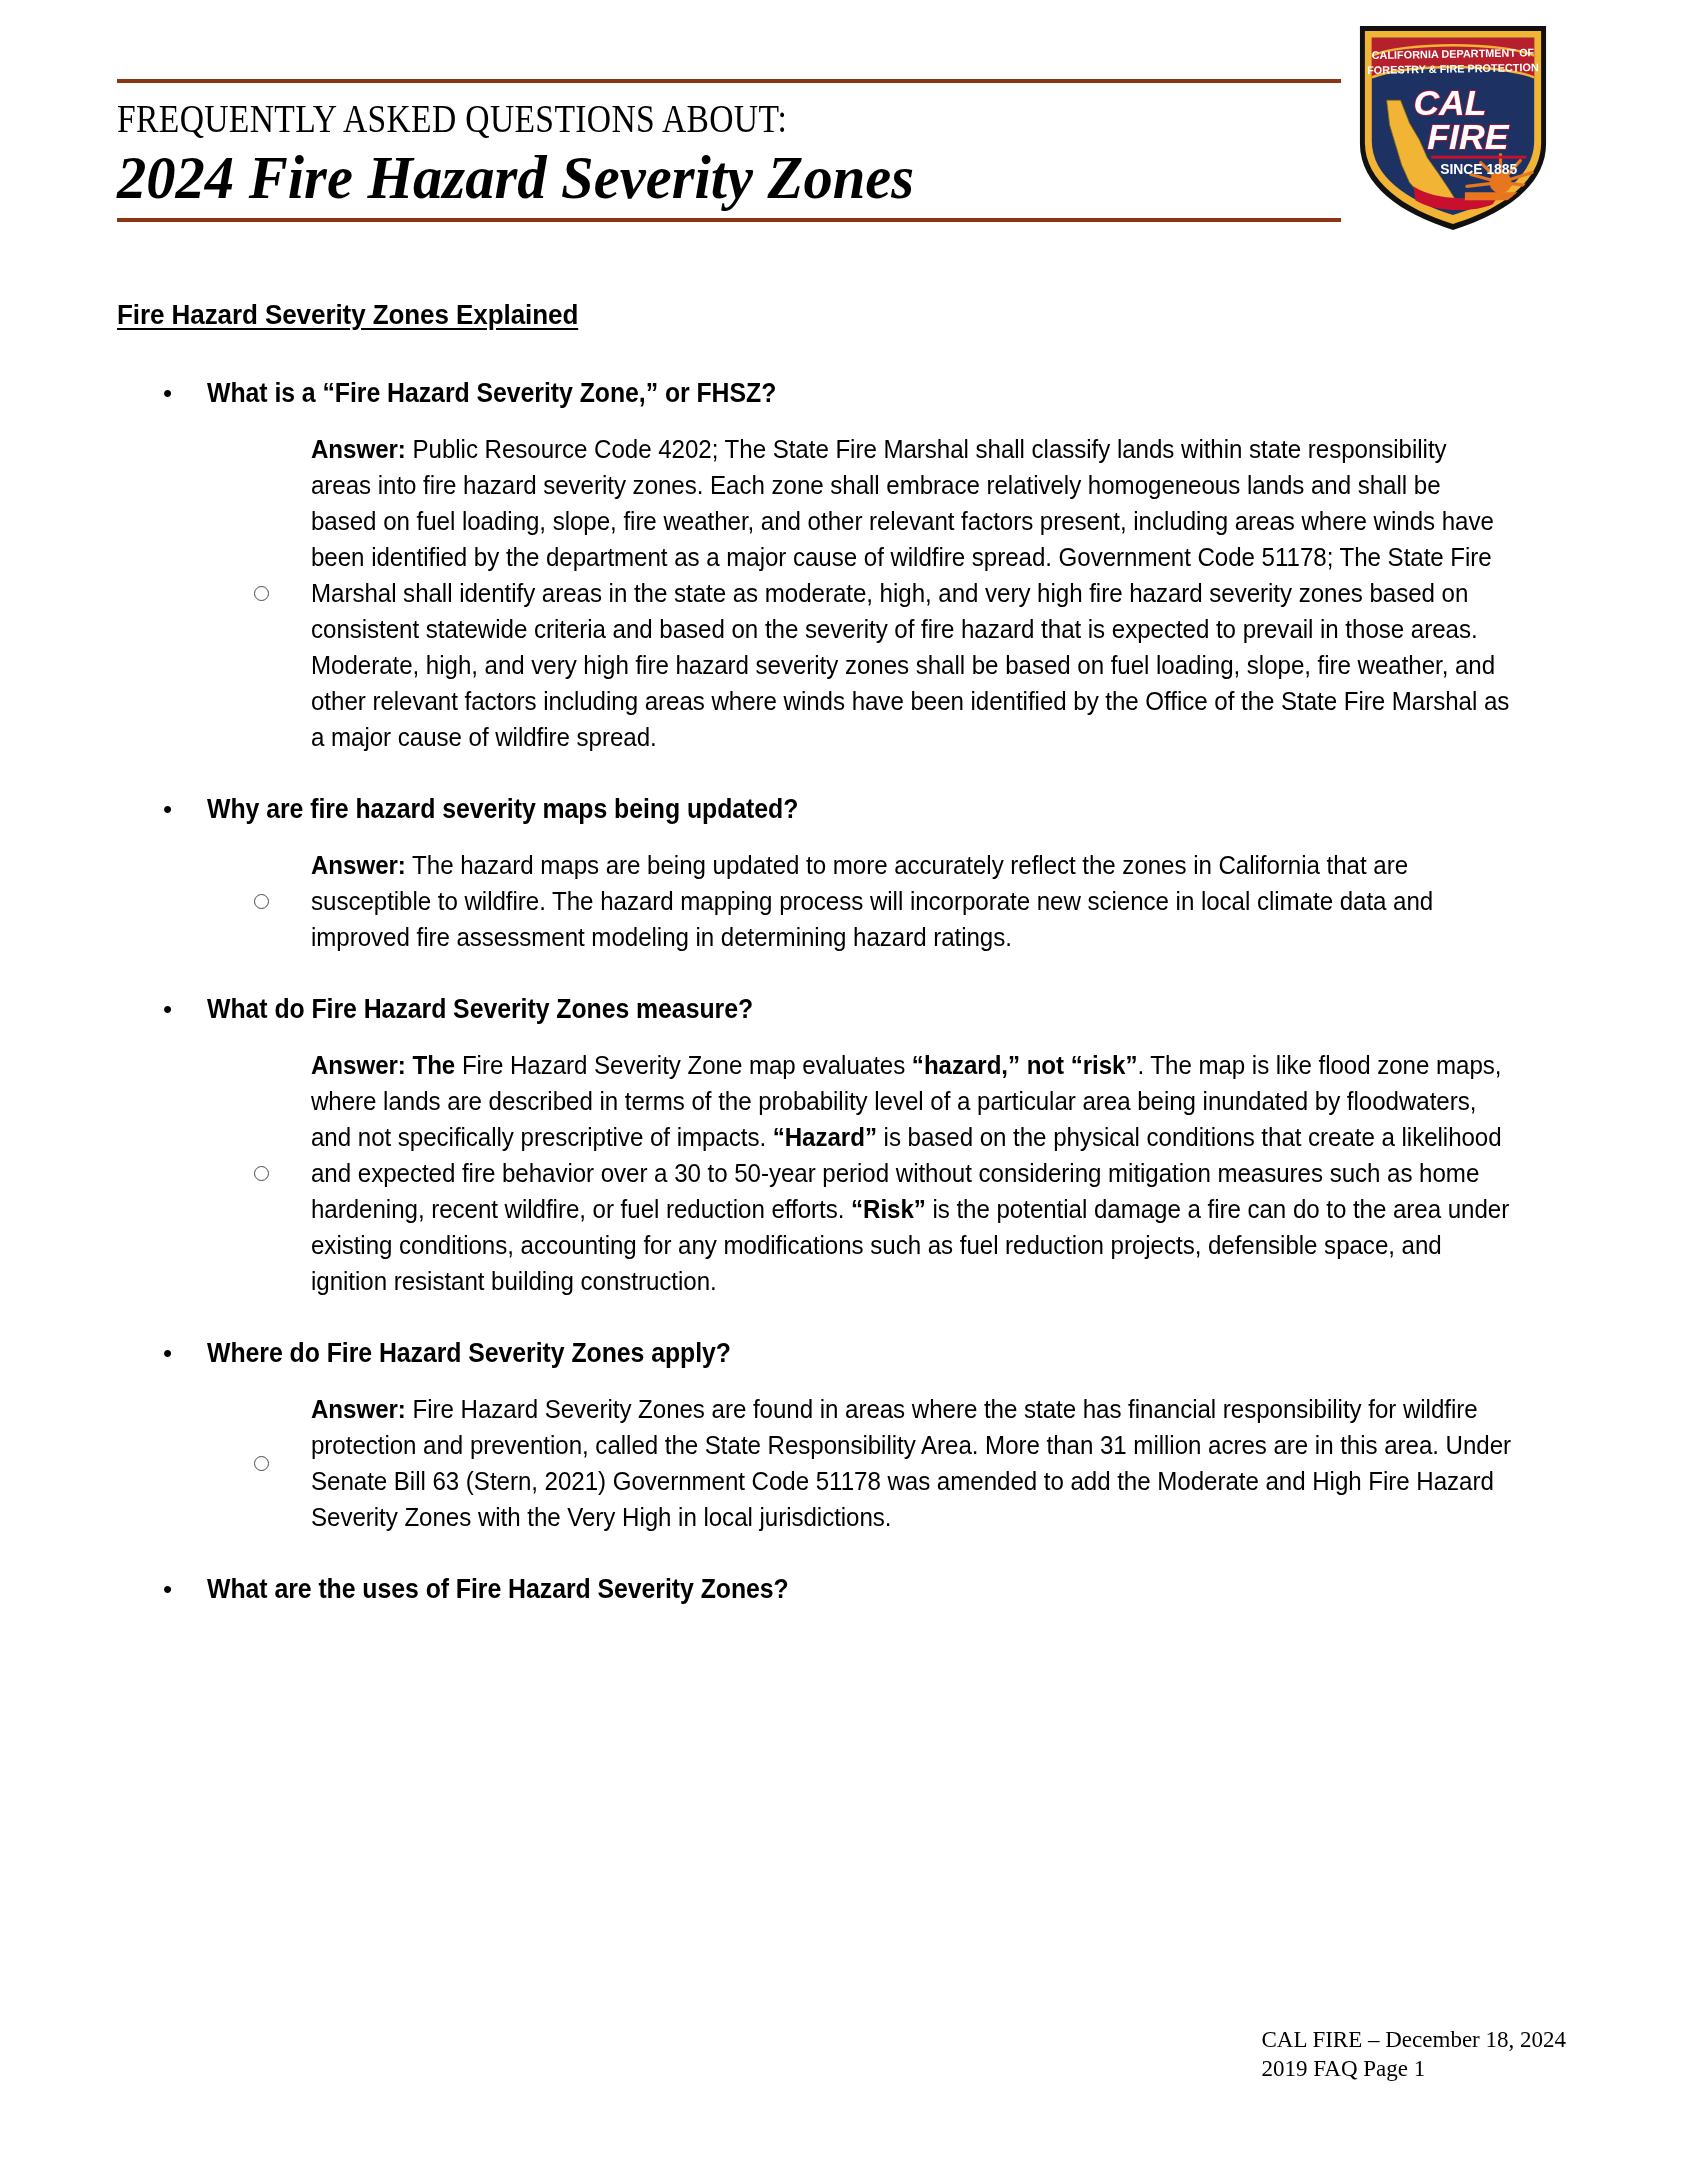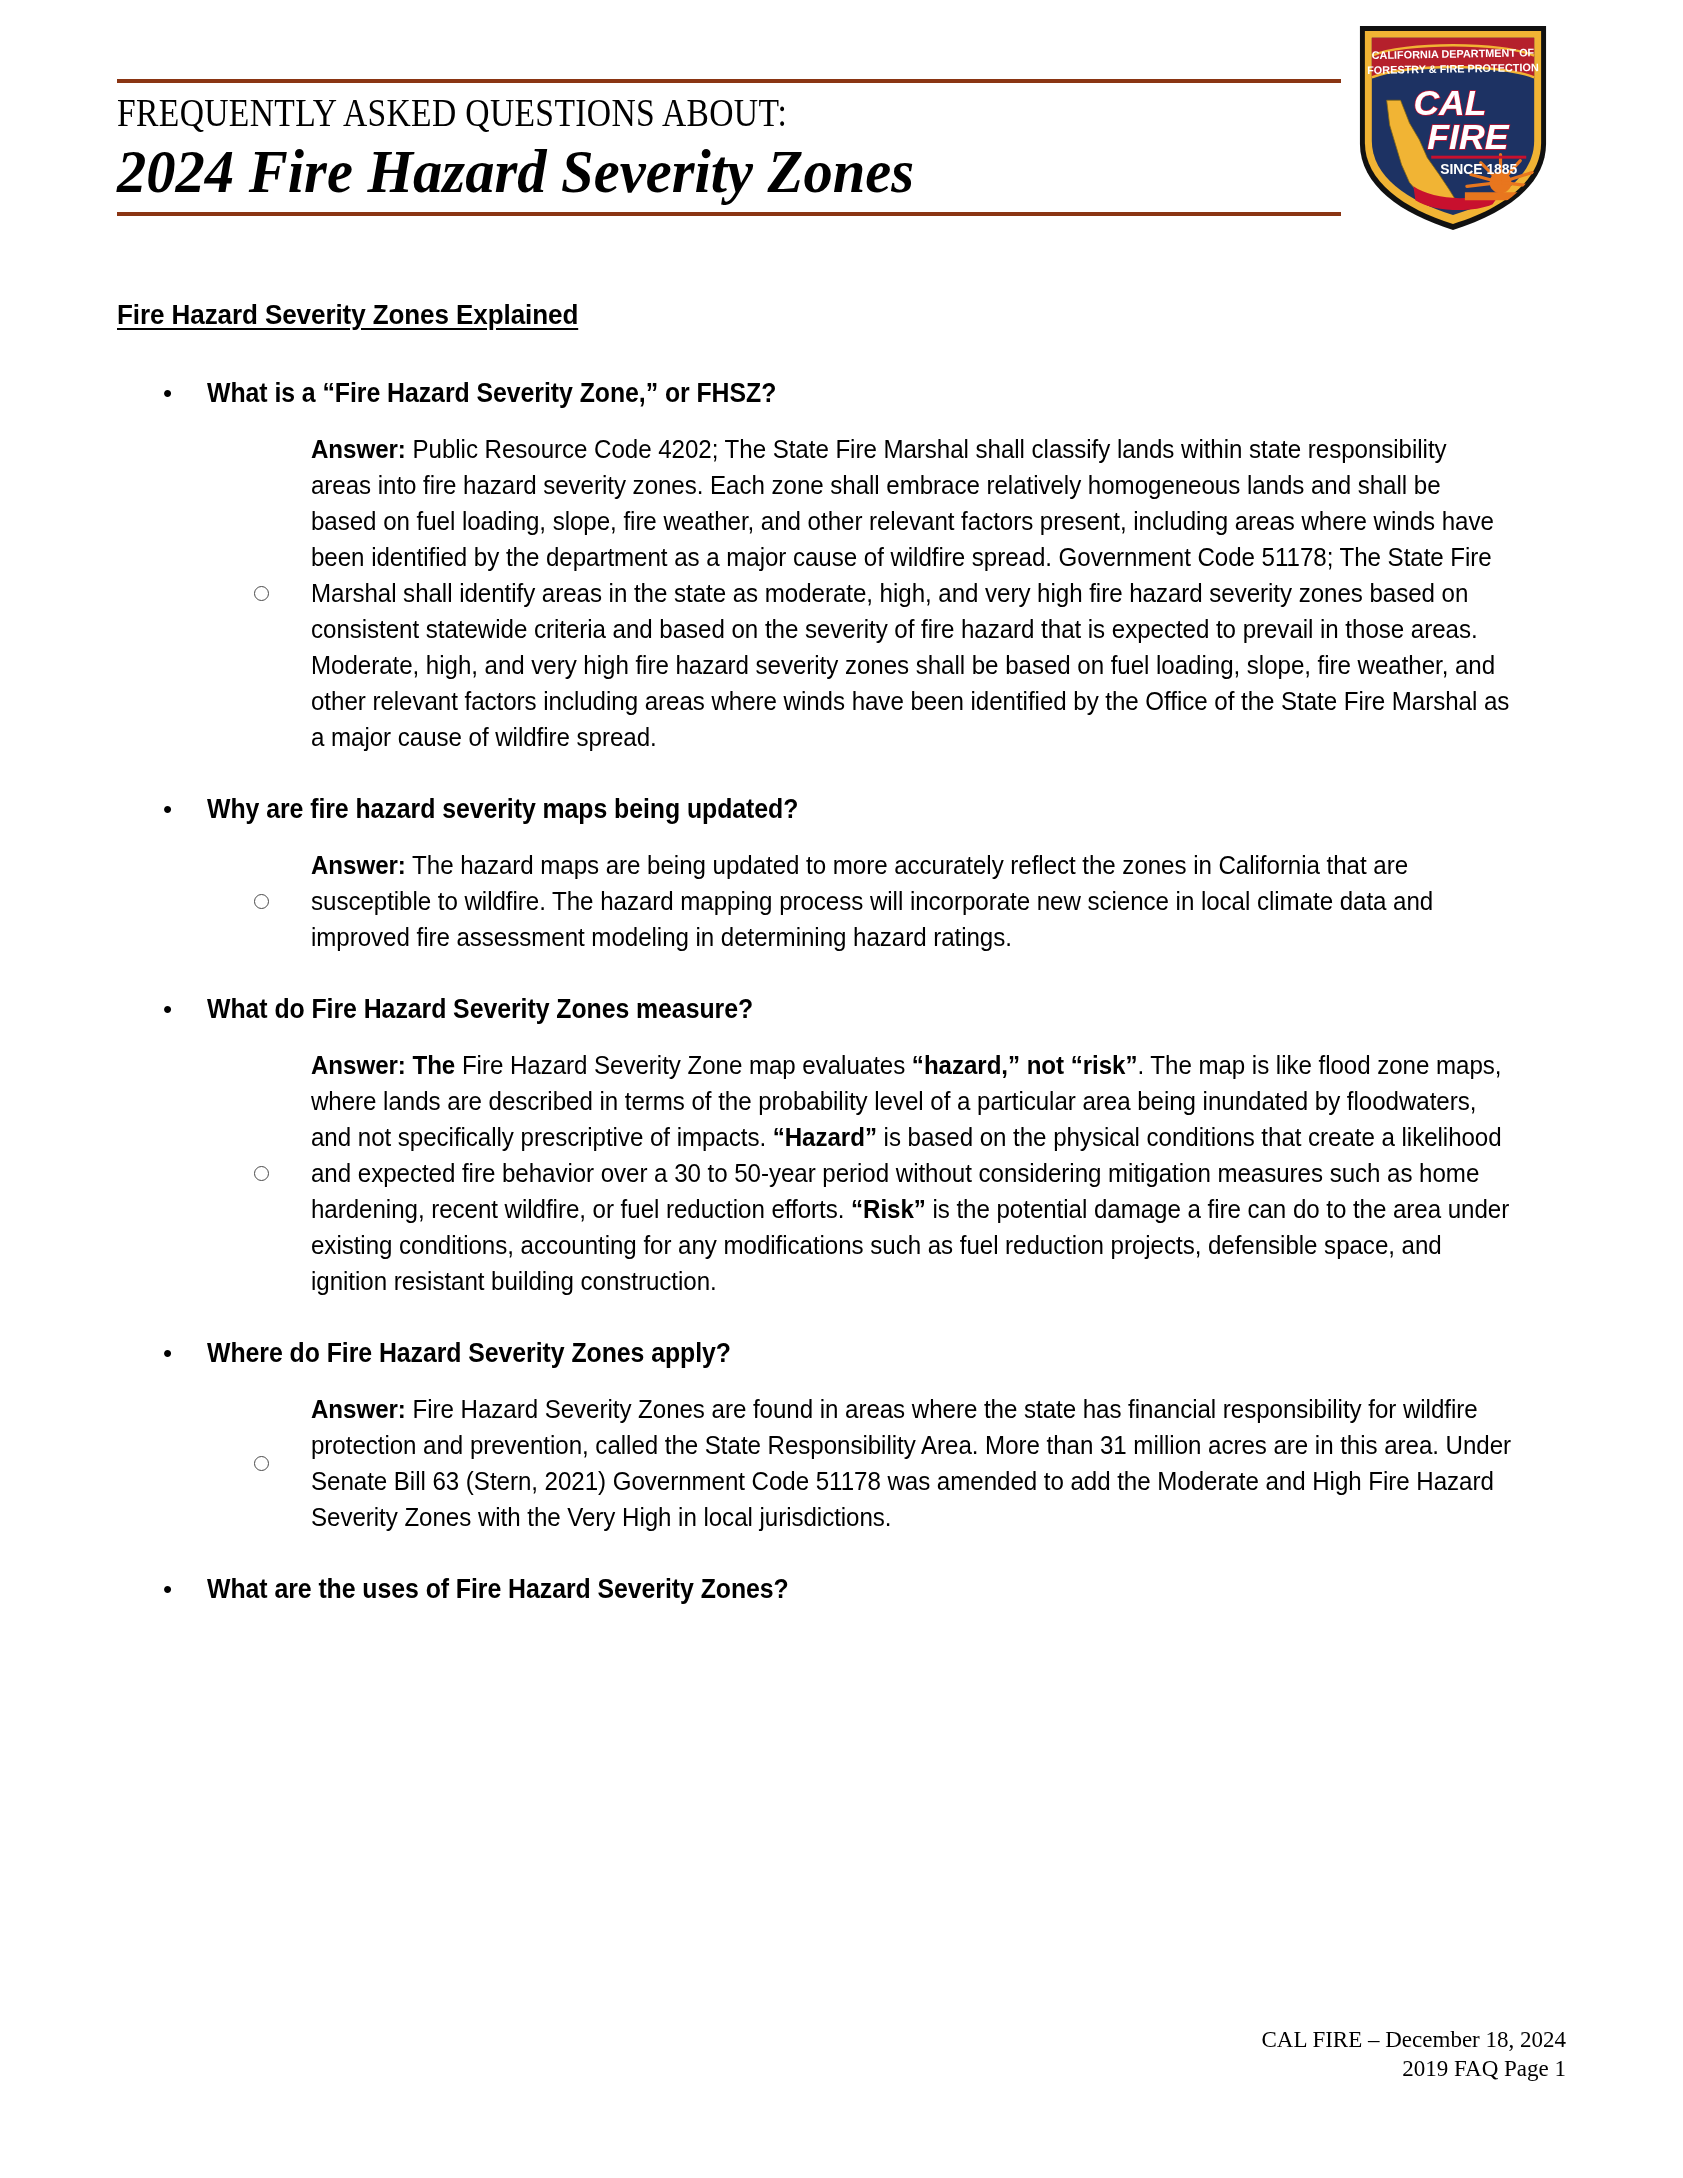--- a/index.html
+++ b/index.html
@@ -36,21 +36,21 @@
     background: #8a3513;
     width: 1224px;
   }
   .rule-top { margin-bottom: 0; }
   .rule-bottom {
     width: 1224px;
     margin-top: 4px;
   }
 
   .title-block {
-    padding-top: 8px;
+    padding-top: 14px;
   }
   .faq-kicker {
     font-family: "Liberation Serif", serif;
     font-size: 40px;
     letter-spacing: 0.4px;
     font-weight: 400;
     font-stretch: condensed;
     transform: scaleX(0.84);
     transform-origin: left center;
     white-space: nowrap;
@@ -167,21 +167,20 @@
     transform-origin: left top;
     letter-spacing: -0.05px;
   }
   .a-text b { font-weight: 700; }
 
   
   .footer {
     position: absolute;
     right: 117px;
     bottom: 95px;
-    text-align: right;
     font-family: "Liberation Serif", serif;
     font-size: 23px;
     line-height: 29px;
     color: #000;
   }
 </style>
 </head>
 <body>
 
 <div class="page">

